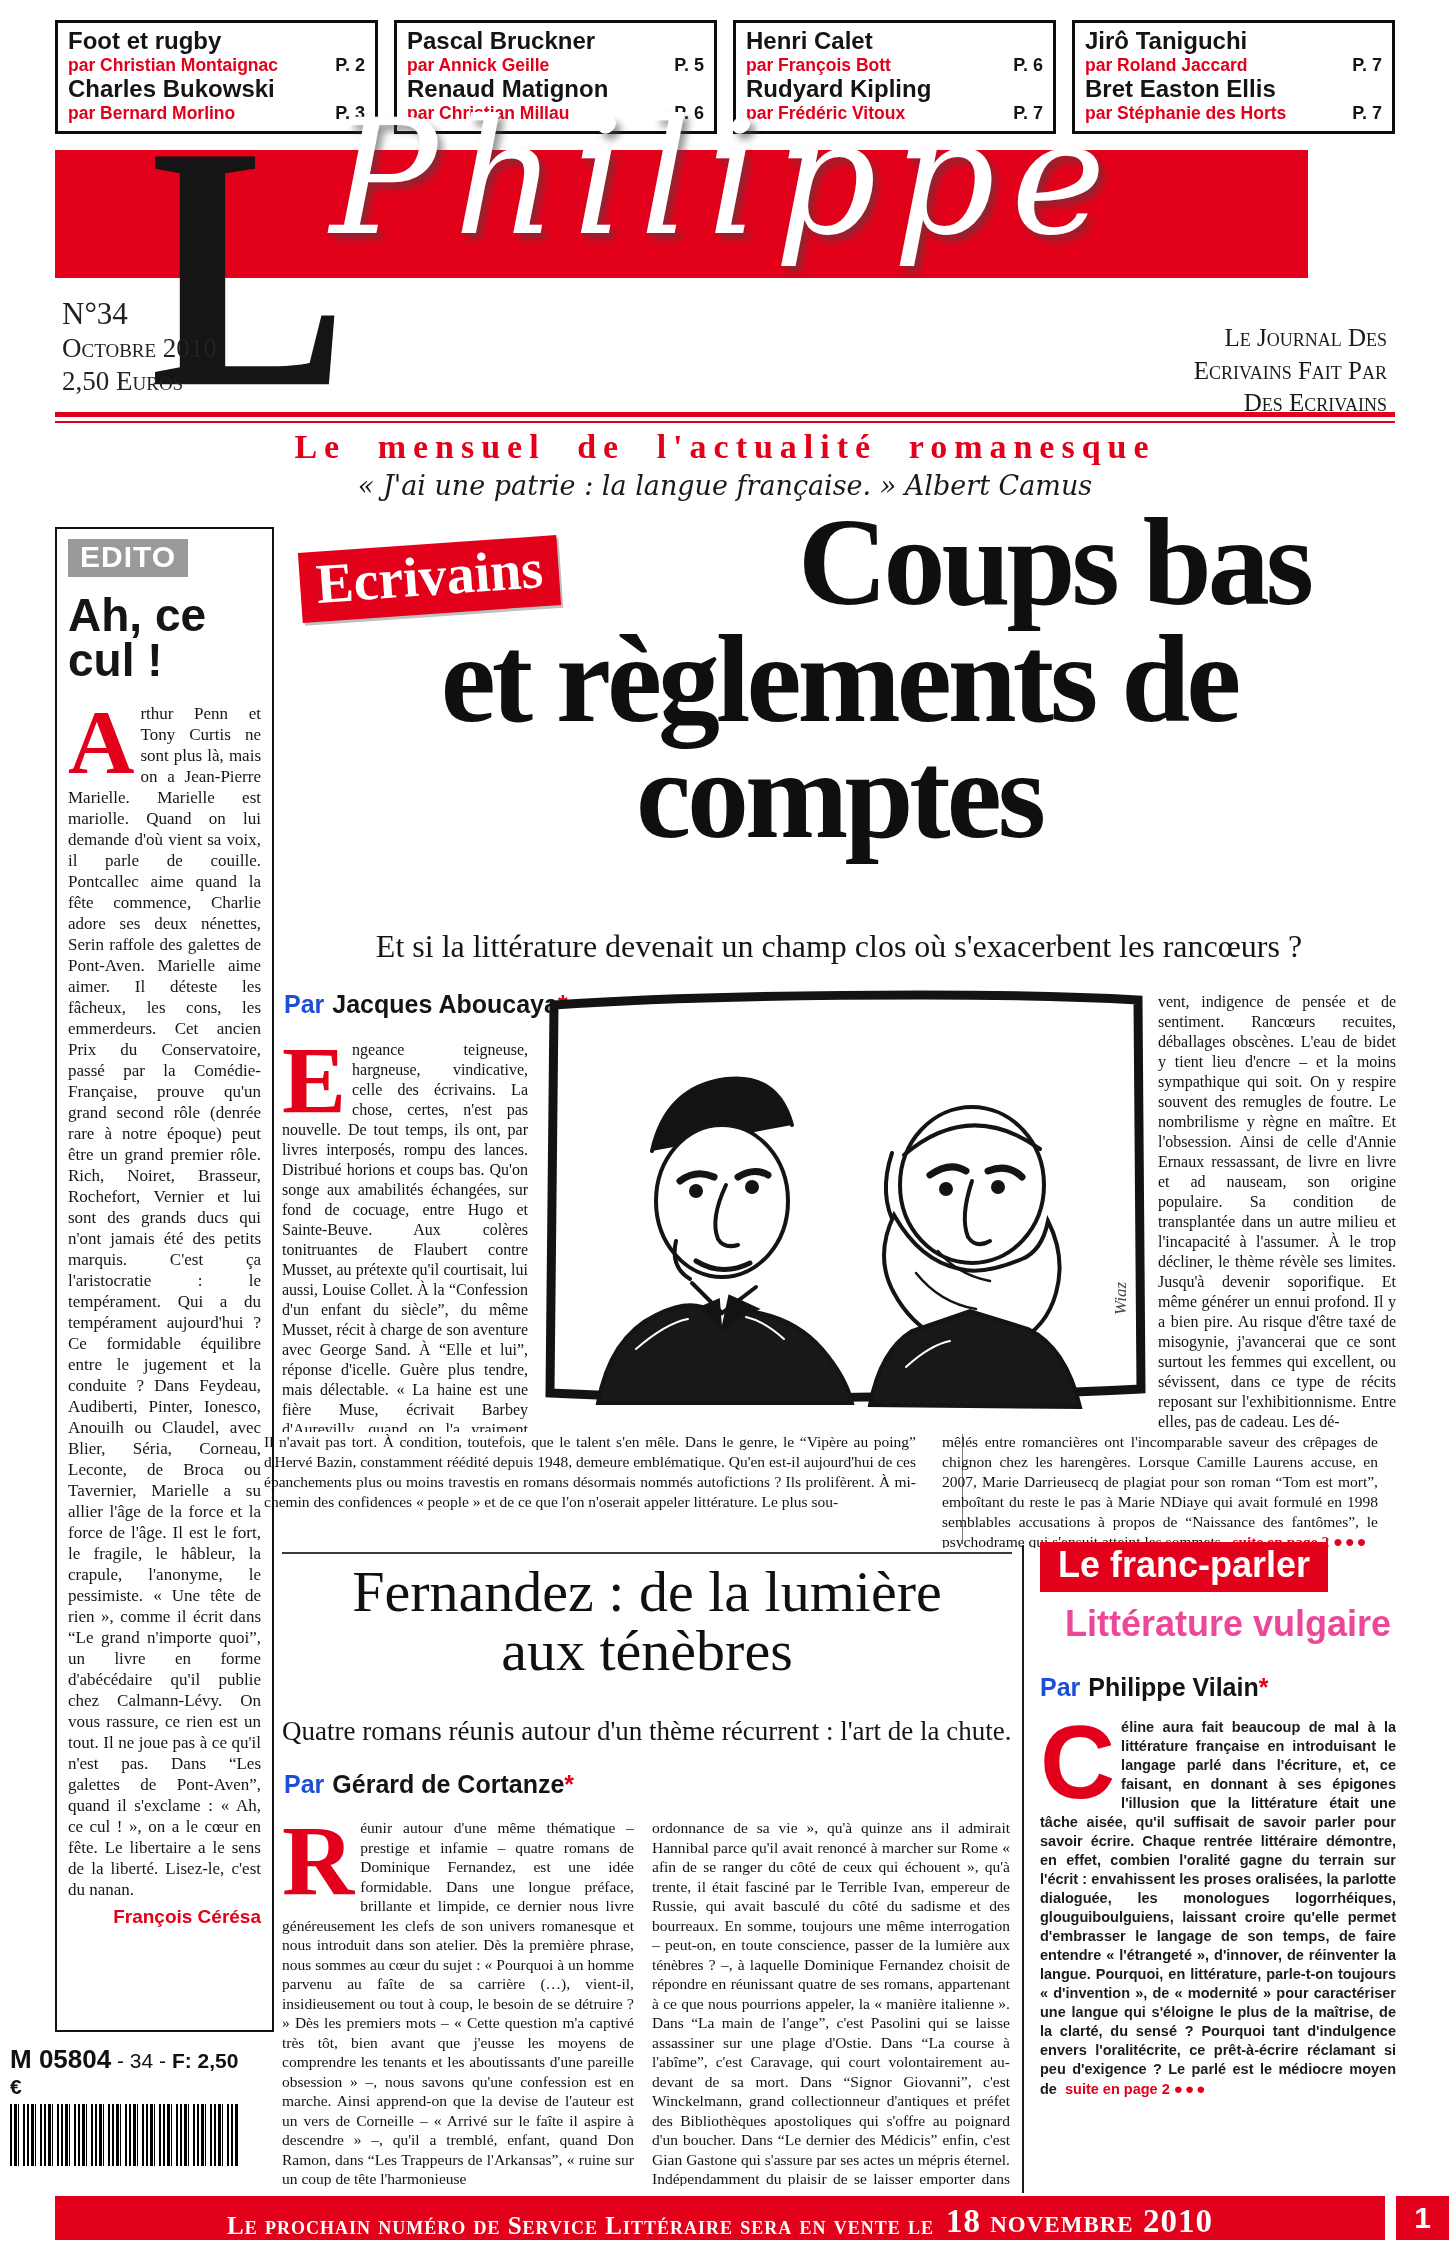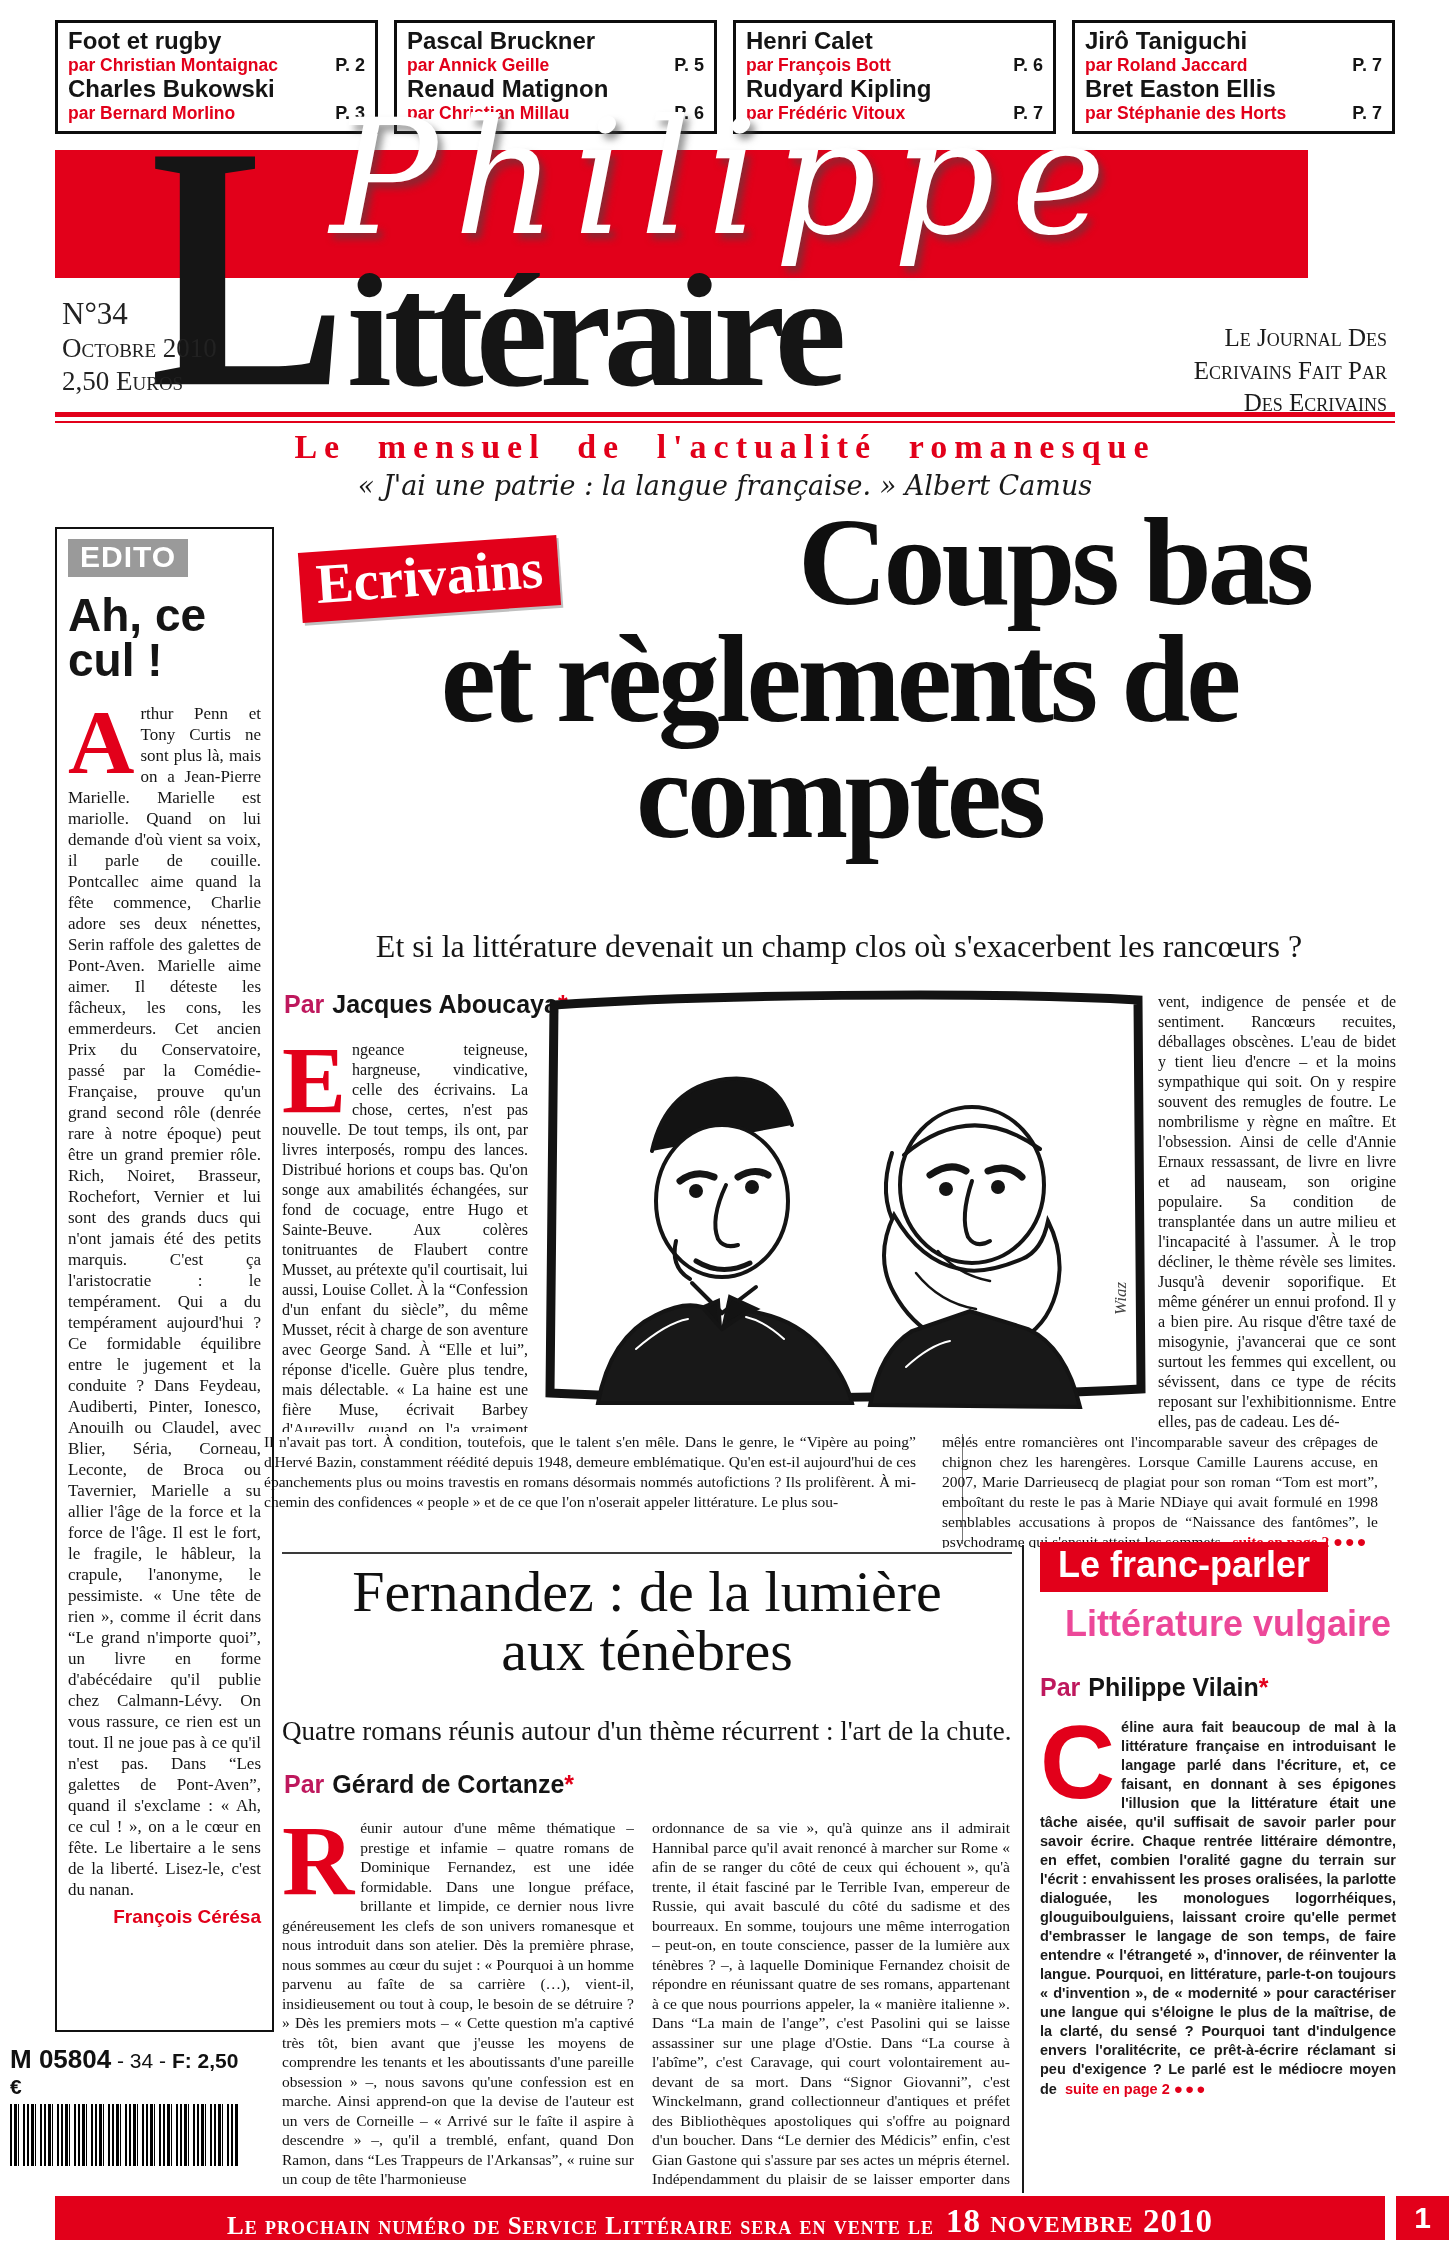--- a/index.html
+++ b/index.html
@@ -40,21 +40,21 @@
   .dc-e { font-size:96px; }
   .dc-r { font-size:100px; }
   .dc-c { font-size:104px; }
 
   
   .kicker { position:absolute; left:300px; top:544px; z-index:6; background:#e2001a; color:#fff; font-size:56px; font-weight:bold; padding:0 16px 6px; transform:rotate(-4deg); box-shadow:2px 3px 0 rgba(0,0,0,.25); }
   .lead-h { position:absolute; left:282px; top:505px; width:1114px; font-weight:bold; font-size:124px; line-height:0.94; letter-spacing:-4px; color:#0f0f0f; text-align:center; }
   .lead-h .l1 { padding-left:430px; }
   .lead-stand { position:absolute; left:282px; top:928px; width:1114px; text-align:center; font-size:32px; color:#151515;font-family:Liberation Serif, serif; }
   .byline { font-family:"Liberation Sans", sans-serif; font-weight:bold; font-size:25px; color:#141414; }
-  .byline .par { color:#be185d; margin-right:8px; }
+  .byline .par { color:#1d4ed8; margin-right:8px; }
   .byline .star { color:#e2001a; }
   .lead-by { position:absolute; left:284px; top:990px; }
   .lead-c1 { position:absolute; left:282px; top:1040px; width:246px; height:392px; overflow:hidden; font-size:16px; line-height:20px; text-align:justify; }
   .lead-c2 { position:absolute; left:1158px; top:992px; width:238px; height:450px; overflow:hidden; font-size:16px; line-height:20px; text-align:justify; }
   .lead-bottom { position:absolute; left:264px; top:1432px; width:1114px; height:116px; display:flex; gap:26px; overflow:hidden; }
   .lead-bl { width:652px; font-size:15.5px; line-height:20px; text-align:justify; }
   .lead-br { flex:1; font-size:15.5px; line-height:20px; text-align:justify; }
   .cont { color:#e2001a; font-weight:bold; white-space:nowrap; }
   .dots { color:#e2001a; font-size:1.05em; letter-spacing:2px; }
   .vr-short { position:absolute; left:962px; top:1434px; width:1px; height:110px; background:#777; }
@@ -143,21 +143,20 @@
       <div class="idx-row">
           <span class="idx-author">par Stéphanie des Horts</span>
           <span class="idx-page">P. 7</span>
         </div>
     </div>
   </div>
 
   <div class="band"></div>
   <div class="m-title">
     <span class="cap">L</span>
-      <span class="rest">ittéraire</span>
   </div>
   <div class="m-script">Philippe</div>
   <div class="m-issue">
     <div class="n1">N°34</div>
     <div class="n2">Octobre 2010</div>
     <div class="n3">2,50 Euros</div>
   </div>
   <div class="m-motto">
     <div>Le Journal Des</div>
     <div>Ecrivains Fait Par</div>

